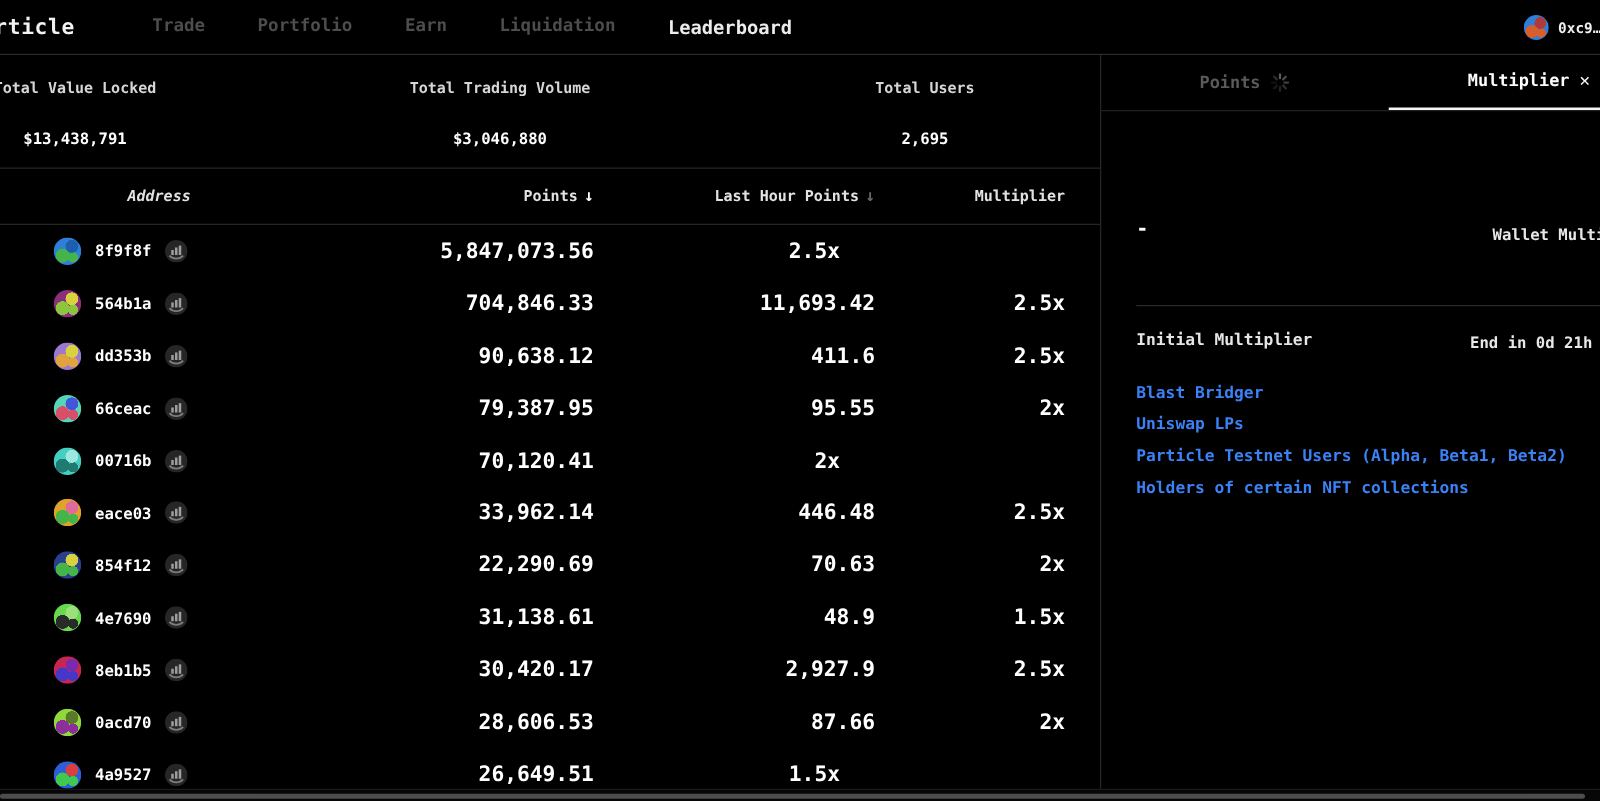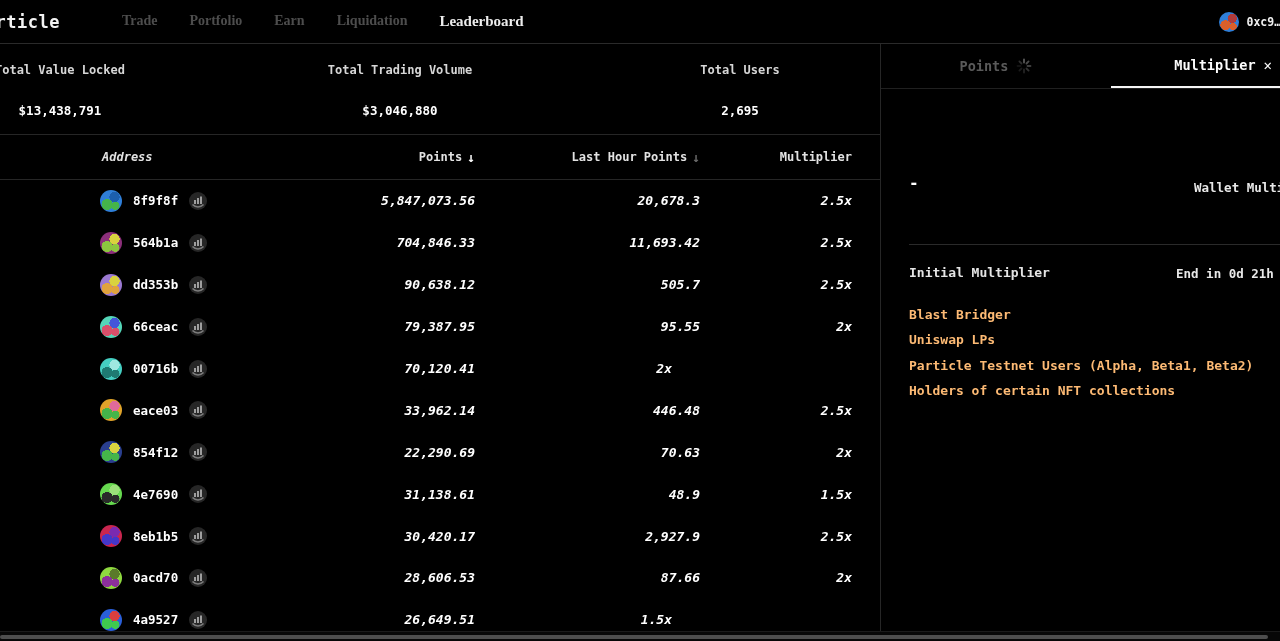--- a/index.html
+++ b/index.html
@@ -2,21 +2,21 @@
 <html><head>
 <meta charset="utf-8">
 <style>
   * { margin:0; padding:0; box-sizing:border-box; }
   html,body { width:1280px; height:641px; overflow:hidden; background:#000; }
   body { font-family:"DejaVu Sans Mono","Liberation Mono",monospace; font-weight:bold; color:#eaeaea; position:relative; }
 
   
   .navbar { height:44px; display:flex; align-items:center; border-bottom:1px solid #2a2a2a; background:#000; position:relative; }
   .logo { font-size:17px; color:#f2f2f2; margin-left:-26px; letter-spacing:0.5px; white-space:nowrap; }
-  .nav-items { display:flex; gap:32px; margin-left:62px;font-family:Liberation Serif, serif; }
+  .nav-items { display:flex; gap:42px; margin-left:62px; }
   .nav-item { font-size:14px; color:#4d4d4d; text-decoration:none; cursor:pointer; white-space:nowrap; }
   .nav-item.active { color:#ececec; font-size:15px; }
   .wallet { margin-left:auto; margin-right:-8px; display:flex; align-items:center; gap:7px; cursor:pointer; }
   .wallet-avatar { width:20px; height:20px; border-radius:50%; flex:0 0 auto; }
   .wallet-addr { font-size:11.5px; color:#f0f0f0; white-space:nowrap; }
 
   
   .main { display:flex; height:597px; }
   .left { width:880px; flex:0 0 880px; position:relative; }
   .panel { flex:1; border-left:1px solid #262626; position:relative; }
@@ -32,42 +32,42 @@
   .thead, .trow { display:grid; grid-template-columns:270px 205px 225px 180px; align-items:center; }
   .thead { height:45px; border-bottom:1px solid #262626; font-size:12px; color:#e2e2e2; }
   .th-addr { padding-left:102px;font-style:italic; }
   .th-num { display:flex; justify-content:flex-end; align-items:center; gap:5px; }
   .th-mult { padding-right:28px; text-align:right; }
   .sort-arrow { font-size:13px; }
   .sort-active { color:#ffffff; }
   .sort-dim { color:#6a6a6a; }
   .tbody { }
   .trow { height:41.9px; cursor:pointer; }
-  .addr-cell { display:flex; align-items:center; padding-left:100px; gap:11px; }
+  .addr-cell { display:flex; align-items:center; padding-left:43px; gap:11px; }
   .avatar { width:22px; height:22px; border-radius:50%; flex:0 0 auto; }
   .addr { font-size:12.5px; color:#ffffff; }
   .stats-icon { width:18px; height:18px; display:inline-flex; cursor:pointer; opacity:0.9; }
-  .num { text-align:right; font-size:13px; color:#ffffff;font-style:italic; }
+  .num { text-align:right; font-size:17px; color:#ffffff; }
   .num-mult { padding-right:28px; }
 
   
   .tabs { height:45px; display:flex; border-bottom:1px solid #202020; }
   .tab { display:flex; align-items:center; gap:8px; cursor:pointer; }
   .tab-points { width:230px; justify-content:center; color:#5a5a5a; font-size:13.5px; }
   .tab-mult { flex:1; justify-content:flex-end; padding-right:8px; color:#fdfdfd; font-size:13.5px; border-bottom:2px solid #f5f5f5; }
   .close-icon { font-size:14px; color:#fdfdfd; }
   .spinner { width:16px; height:16px; }
   .panel-body { position:relative; height:552px; }
   .mult-dash { position:absolute; left:28px; top:84px; font-size:16px; color:#ffffff; letter-spacing:-1px; }
   .wallet-mult-label { position:absolute; left:313px; top:91px; font-size:12.5px; color:#e8e8e8; white-space:nowrap; }
   .panel-divider { position:absolute; left:28px; top:155px; width:600px; height:1px; background:#2a2a2a; }
   .initial-label { position:absolute; left:28px; top:176px; font-size:13px; color:#e5e5e5; white-space:nowrap; }
   .end-in { position:absolute; left:295px; top:177px; font-size:12.5px; color:#e8e8e8; white-space:nowrap; }
   .sources { position:absolute; left:28px; top:213px; list-style:none; }
-  .sources li { font-size:13px; color:#fdba74; line-height:25.4px; white-space:nowrap; }
+  .sources li { font-size:13px; color:#3b82f6; line-height:25.4px; white-space:nowrap; }
 
   
   .hscrollbar { position:absolute; left:0; bottom:0; width:1280px; height:10px; background:#070707; border-top:1px solid #1a1a1a; }
   .hscroll-thumb { position:absolute; top:3px; left:0; height:4px; width:1268px; background:#4d4d4d; border-radius:2px; cursor:grab; }
 </style>
 </head>
 <body>
 
 <header class="navbar">
   <div class="logo">Particle</div>
@@ -125,21 +125,20 @@
               <svg width="18" height="18" viewBox="0 0 18 18">
                 <circle cx="9" cy="9" r="9" fill="#2b2b2b"></circle>
                 <rect x="5" y="8" width="2" height="4" fill="#b0b0b0"></rect>
                 <rect x="8" y="6" width="2" height="6" fill="#b0b0b0"></rect>
                 <rect x="11" y="4.5" width="2" height="7.5" fill="#b0b0b0"></rect>
                 <path d="M3.5 12.5 A7.5 7.5 0 0 0 14.5 12.5" stroke="#8a8a8a" stroke-width="1.5" fill="none"></path>
               </svg>
             </span>
         </div>
         <div class="num">5,847,073.56</div>
-        <div class="num">20,678.3</div>
         <div class="num num-mult">2.5x</div>
       </div>
       <div class="trow">
         <div class="addr-cell">
           <span class="avatar" style="background: radial-gradient(circle at 32% 66%, rgb(140, 198, 63) 0px, rgb(140, 198, 63) 26%, transparent 27%), radial-gradient(circle at 66% 32%, rgb(217, 210, 63) 0px, rgb(217, 210, 63) 24%, transparent 25%), radial-gradient(circle at 70% 72%, rgb(140, 198, 63) 0px, rgb(140, 198, 63) 18%, transparent 19%), rgb(140, 47, 122);"></span>
           <span class="addr">564b1a</span>
           <span class="stats-icon">
               <svg width="18" height="18" viewBox="0 0 18 18">
                 <circle cx="9" cy="9" r="9" fill="#2b2b2b"></circle>
                 <rect x="5" y="8" width="2" height="4" fill="#b0b0b0"></rect>
@@ -161,21 +160,21 @@
               <svg width="18" height="18" viewBox="0 0 18 18">
                 <circle cx="9" cy="9" r="9" fill="#2b2b2b"></circle>
                 <rect x="5" y="8" width="2" height="4" fill="#b0b0b0"></rect>
                 <rect x="8" y="6" width="2" height="6" fill="#b0b0b0"></rect>
                 <rect x="11" y="4.5" width="2" height="7.5" fill="#b0b0b0"></rect>
                 <path d="M3.5 12.5 A7.5 7.5 0 0 0 14.5 12.5" stroke="#8a8a8a" stroke-width="1.5" fill="none"></path>
               </svg>
             </span>
         </div>
         <div class="num">90,638.12</div>
-        <div class="num">505.7</div>
+        <div class="num">411.6</div>
         <div class="num num-mult">2.5x</div>
       </div>
       <div class="trow">
         <div class="addr-cell">
           <span class="avatar" style="background: radial-gradient(circle at 32% 66%, rgb(217, 79, 106) 0px, rgb(217, 79, 106) 26%, transparent 27%), radial-gradient(circle at 66% 32%, rgb(68, 85, 217) 0px, rgb(68, 85, 217) 24%, transparent 25%), radial-gradient(circle at 70% 72%, rgb(217, 79, 106) 0px, rgb(217, 79, 106) 18%, transparent 19%), rgb(85, 214, 184);"></span>
           <span class="addr">66ceac</span>
           <span class="stats-icon">
               <svg width="18" height="18" viewBox="0 0 18 18">
                 <circle cx="9" cy="9" r="9" fill="#2b2b2b"></circle>
                 <rect x="5" y="8" width="2" height="4" fill="#b0b0b0"></rect>

